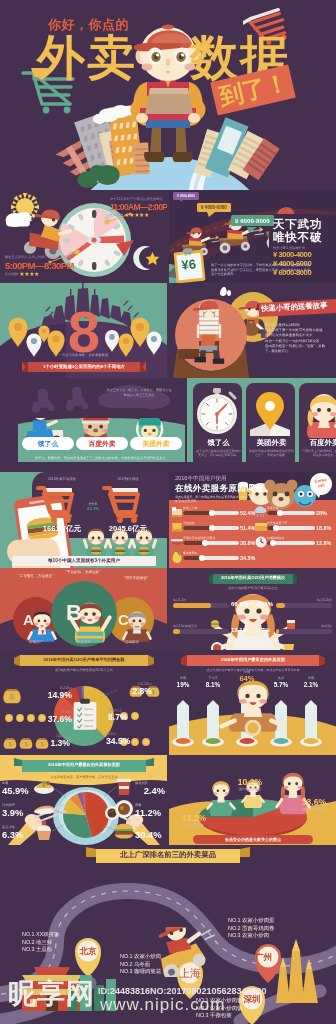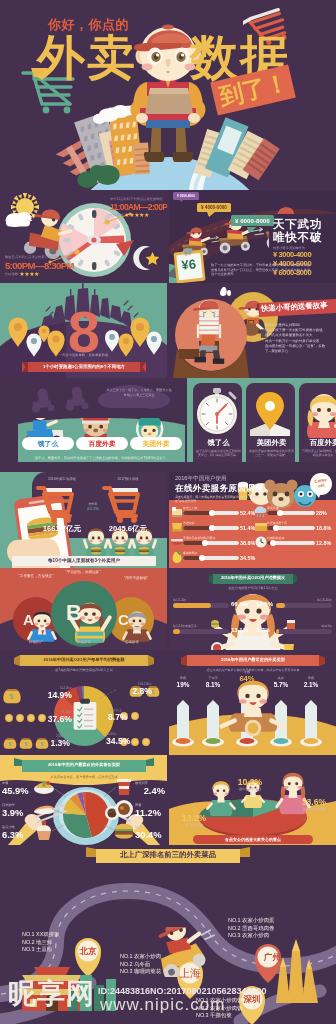--- a/index.html
+++ b/index.html
@@ -1596,21 +1596,21 @@
           <circle cx="268" cy="112" r="10.5" fill="#f7efe0"></circle>
         </g>
     <g>
           <path d="M239.0 154.0 C239.0 168.0 246.0 174.0 252.0 180.0 C258.0 174.0 265.0 168.0 265.0 154.0 Z" fill="#f2c963"></path>
           <circle cx="252" cy="154" r="13" fill="#f2c963"></circle>
           <circle cx="252" cy="154" r="10.5" fill="#f7efe0"></circle>
         </g>
   </svg>
   <div class="a cjk" style="left:75px;top:93px;width:26px;height:26px;line-height:26px;text-align:center;font-size:8.6px;font-weight:bold;color:#c24a2e;">北京</div>
   <div class="a cjk" style="left:177px;top:115px;width:26px;height:26px;line-height:26px;text-align:center;font-size:11px;font-weight:normal;color:#c24a2e;">上海</div>
-  <div class="a cjk" style="left:255px;top:99px;width:26px;height:26px;line-height:26px;text-align:right;font-size:8.6px;font-weight:bold;color:#c24a2e;">广州</div>
+  <div class="a cjk" style="left:255px;top:99px;width:26px;height:26px;line-height:26px;text-align:left;font-size:8.6px;font-weight:bold;color:#c24a2e;">广州</div>
   <div class="a cjk" style="left:239px;top:141px;width:26px;height:26px;line-height:26px;text-align:center;font-size:8.6px;font-weight:bold;color:#c24a2e;">深圳</div>
   <div class="a" style="left:22px;top:86px;width:68px;text-align:left;">
     <div class="cjk" style="font-size:5.4px;color:#f0ece4;line-height:7.6px;">NO.1 XX双拼饭</div>
     <div class="cjk" style="font-size:5.4px;color:#f0ece4;line-height:7.6px;">NO.2 地三鲜</div>
     <div class="cjk" style="font-size:5.4px;color:#f0ece4;line-height:7.6px;">NO.3 土豆粉</div>
   </div>
   <div class="a" style="left:120px;top:108px;width:68px;text-align:left;">
     <div class="cjk" style="font-size:5.4px;color:#f0ece4;line-height:7.6px;">NO.1 农家小炒肉</div>
     <div class="cjk" style="font-size:5.4px;color:#f0ece4;line-height:7.6px;">NO.2 乌冬面</div>
     <div class="cjk" style="font-size:5.4px;color:#f0ece4;line-height:7.6px;">NO.3 咖喱鸡菜花</div>

